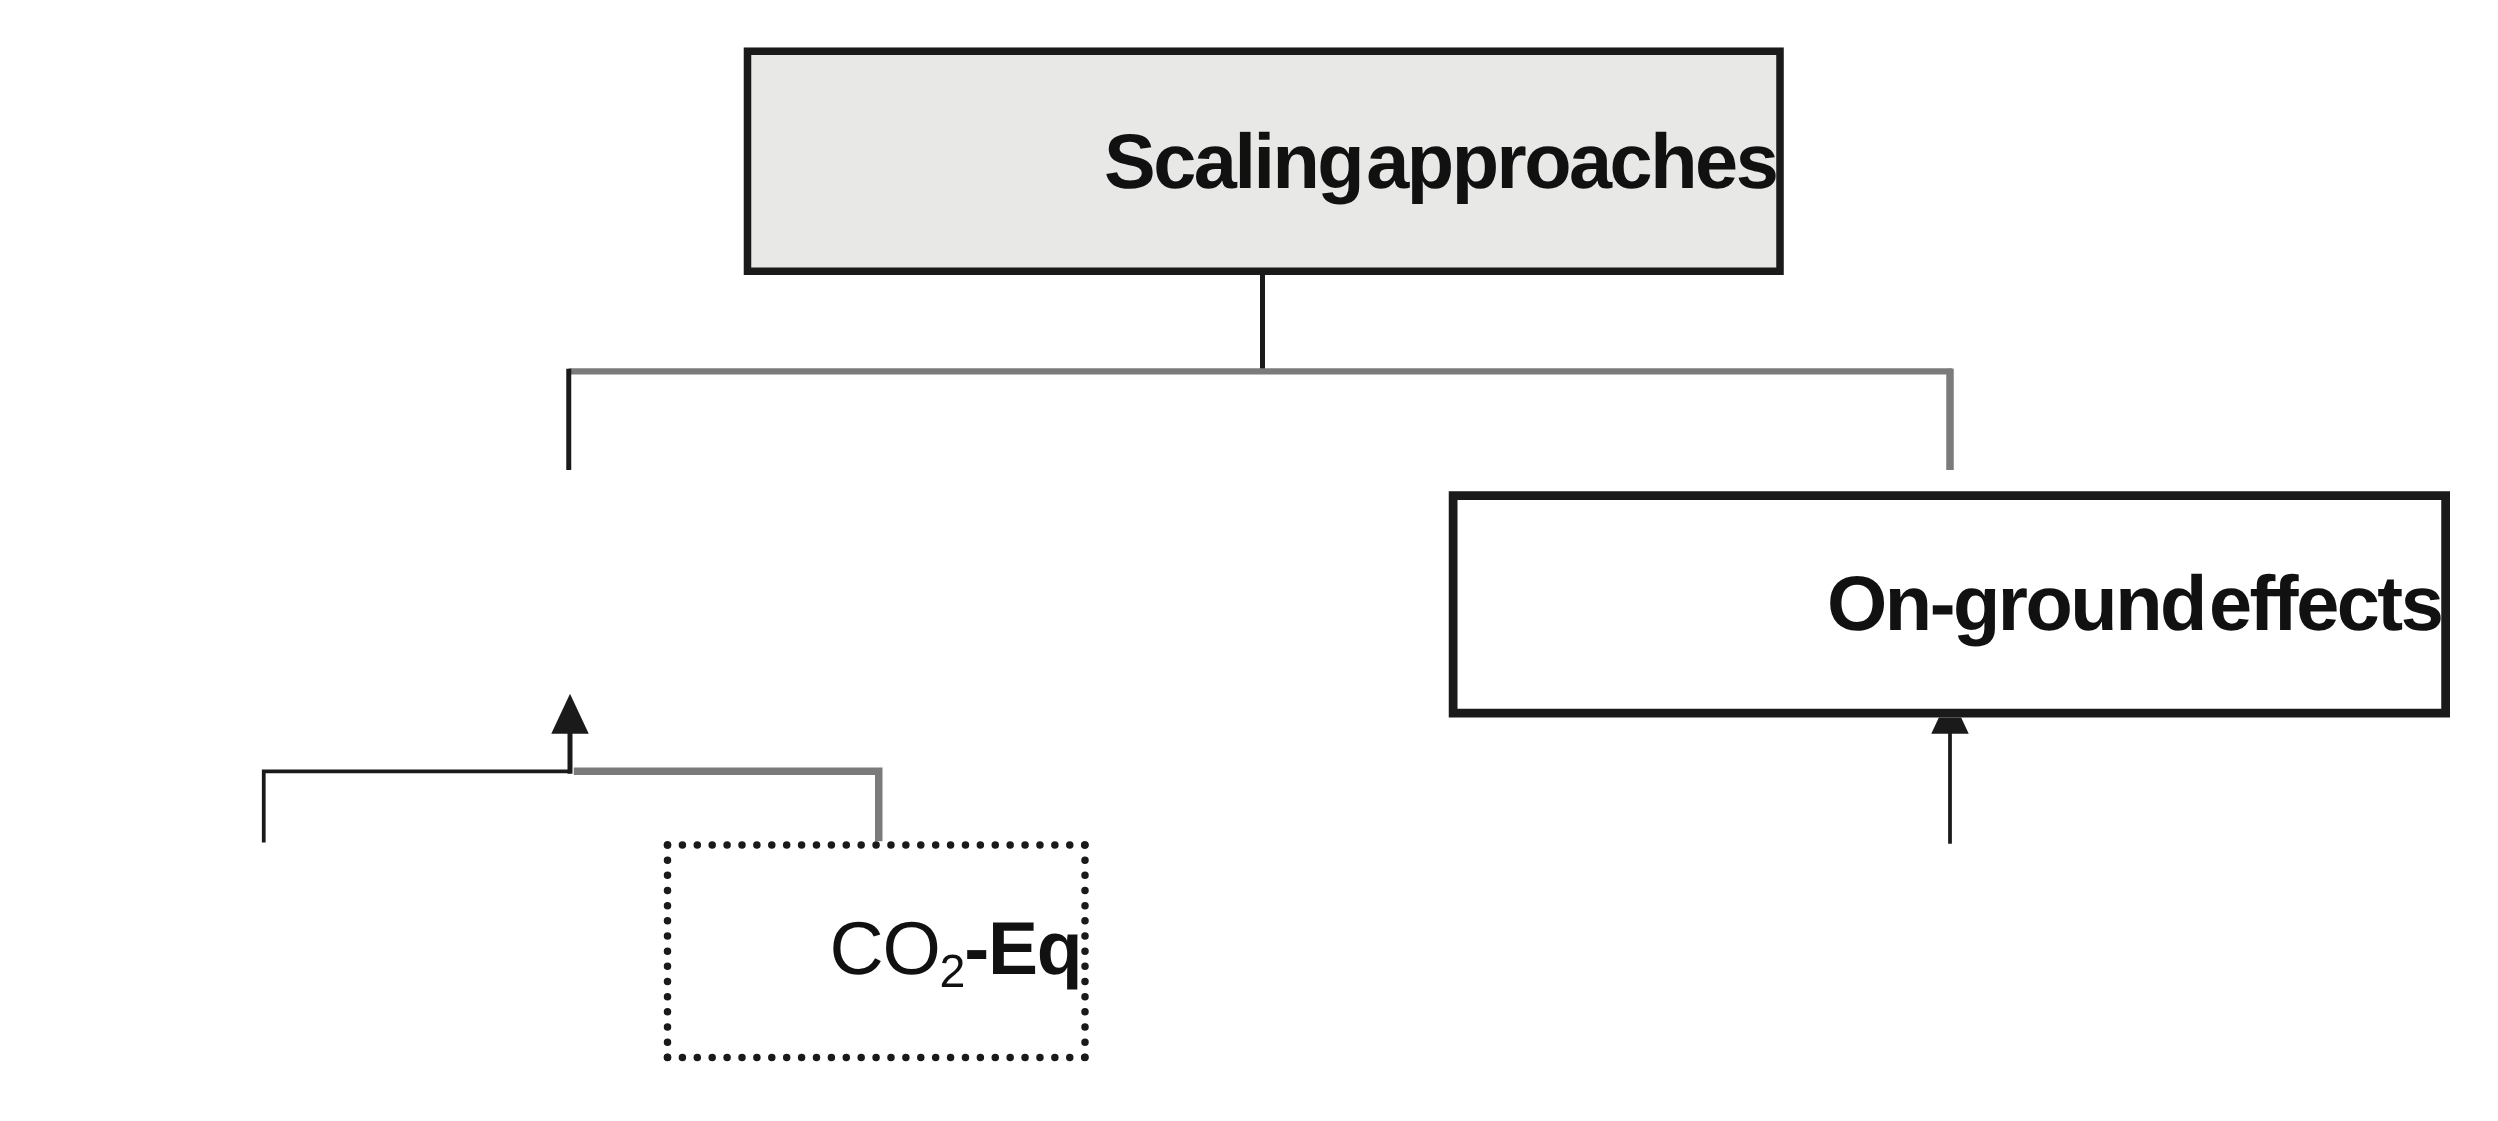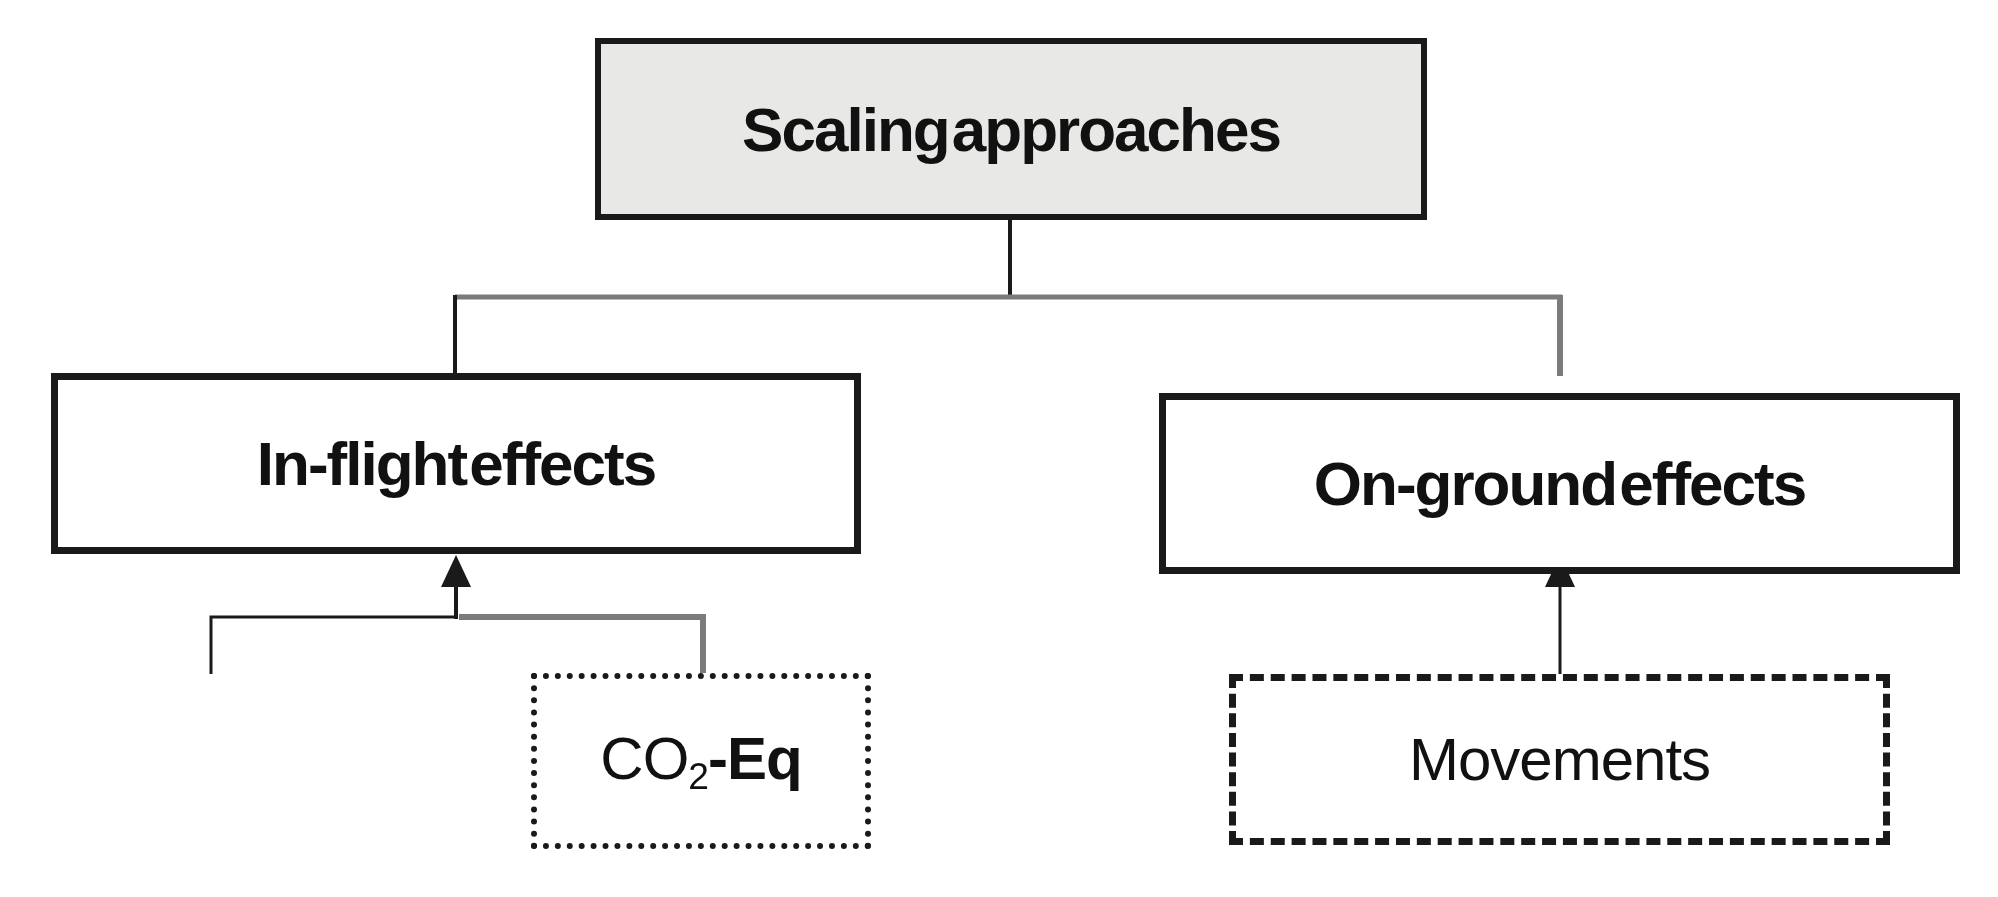--- a/index.html
+++ b/index.html
@@ -21,21 +21,21 @@
     overflow:hidden;
   }
   #connector-svg{position:absolute;left:0;top:0;z-index:0;}
   .c-dark{stroke:var(--connector-dark);}
   .c-gray{stroke:var(--connector-gray);}
   .head{fill:var(--connector-dark);stroke:none;}
 
   .box{
     position:absolute;z-index:1;
     box-sizing:border-box;
-    display:flex;align-items:center;justify-content:center;
+    display:flex;align-items:center;justify-content:flex-end;
     text-align:center;
     background:var(--box-fill);
   }
   .box .lbl{white-space:nowrap;}
 
   .root-box{
     left:595px;top:38px;width:832px;height:182px;
     background:var(--title-fill);
     border:6px solid var(--box-border);
   }
@@ -81,30 +81,24 @@
     <polygon points="456,555 441,587 471,587" class="head"></polygon>
 
     <line x1="1560" y1="675" x2="1560" y2="566" class="c-dark" stroke-width="3"></line>
     <polygon points="1560,555 1545,587 1575,587" class="head"></polygon>
   </svg>
 
   <div class="box root-box">
     <span class="lbl bold-lbl">Scaling approaches</span>
   </div>
 
-  <div class="box branch-box in-flight">
-    <span class="lbl bold-lbl">In-flight effects</span>
-  </div>
 
   <div class="box branch-box on-ground">
     <span class="lbl bold-lbl">On-ground effects</span>
   </div>
 
 
   <div class="box leaf-box co2eq">
     <span class="lbl leaf-lbl"><span>CO</span><span class="sub">2</span><span class="suffix">-Eq</span></span>
   </div>
 
-  <div class="box leaf-box movements">
-    <span class="lbl leaf-lbl">Movements</span>
-  </div>
 
 </div>
 
 </body></html>

